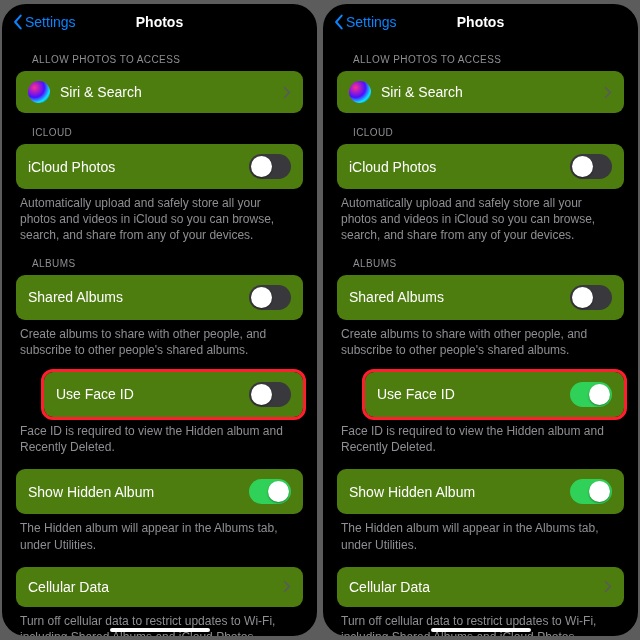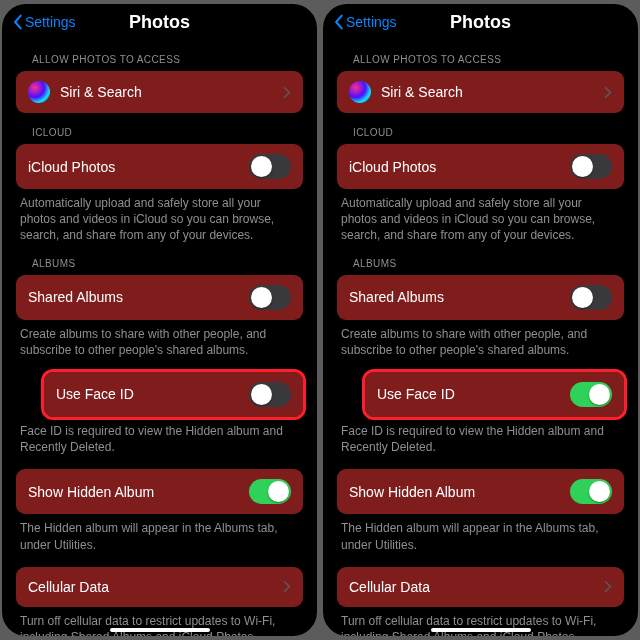--- a/index.html
+++ b/index.html
@@ -35,37 +35,37 @@
     color: #0a84ff;
     font-size: 14px;
     gap: 2px;
   }
   .back svg { width: 11px; height: 16px; }
   .nav-title {
     position: absolute;
     left: 0; right: 0;
     text-align: center;
     color: #fff;
-    font-size: 18px;
+    font-size: 14px;
     font-weight: 600;
     pointer-events: none;
   }
   .scroll {
     flex: 1;
     overflow: hidden;
     padding: 0 14px 0 14px;
   }
   .section-header {
     color: #8e8e93;
     font-size: 10px;
     letter-spacing: 0.4px;
     margin: 14px 0 6px 16px;
   }
   .row {
-    background: #7f1d1d;
+    background: #4d7c0f;
     border-radius: 9px;
     padding: 10px 12px;
     display: flex;
     align-items: center;
     justify-content: space-between;
     min-height: 40px;
   }
   .row-label {
     color: #fff;
     font-size: 14px;

